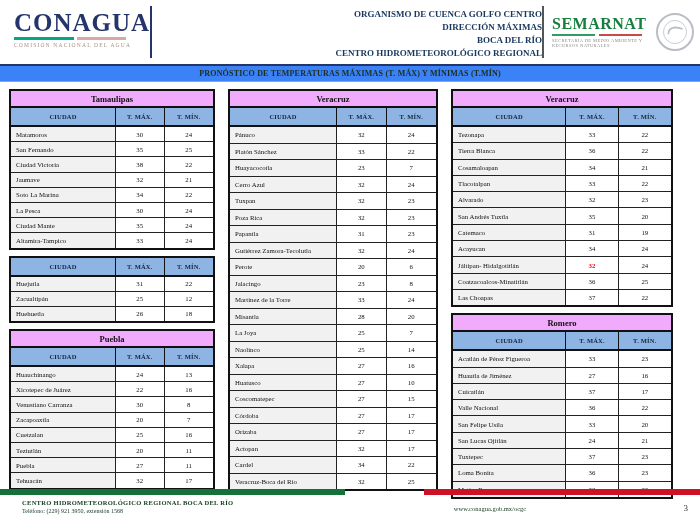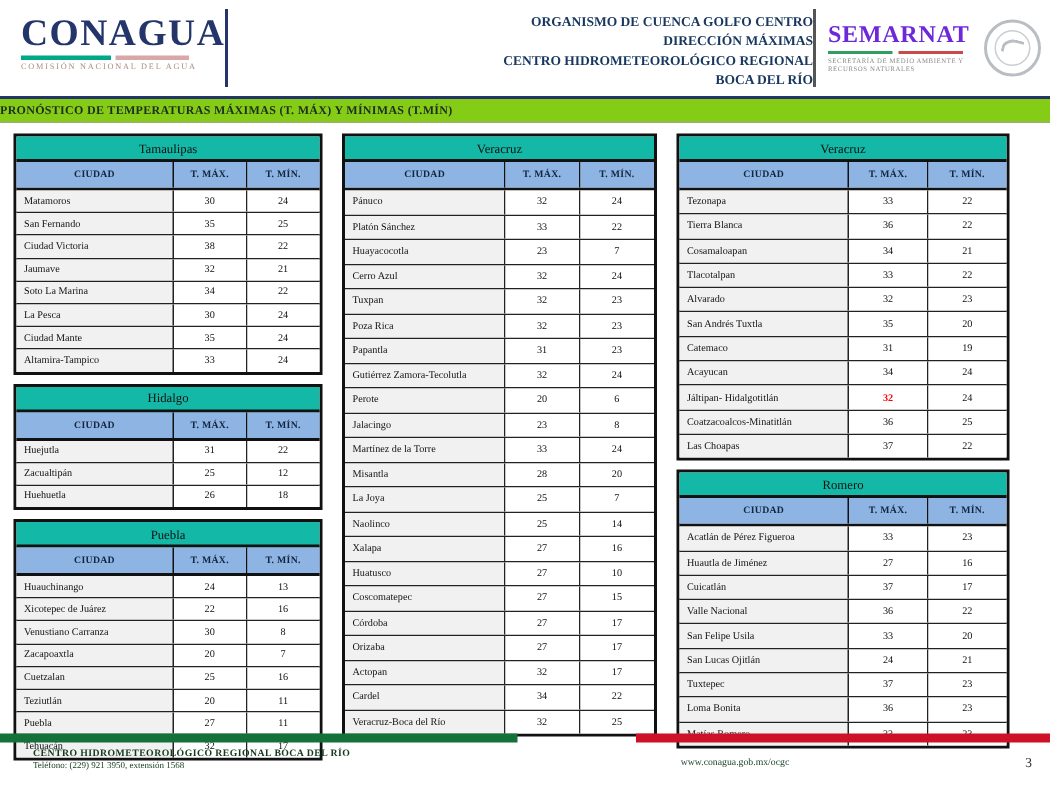--- a/index.html
+++ b/index.html
@@ -11,43 +11,43 @@
   .logo-word{font-size:25px;font-weight:bold;letter-spacing:1px;color:#24356b;line-height:1;}
   .logo-bars{display:flex;height:3px;margin:2px 0 2px 0;width:112px;}
   .logo-bars .g{background:#00a887;width:55%;}
   .logo-bars .p{background:#d8a7a7;width:45%;margin-left:3px;}
   .logo-sub{font-size:5.5px;letter-spacing:1.2px;color:#ab8f83;}
   .hdr-div{width:2px;background:#24356b;height:52px;margin:2px 10px 0 0;}
   .org{flex:1;text-align:right;padding-top:4px;}
   .org div{font-size:9px;font-weight:bold;color:#17375e;line-height:1.45;}
   .sem-block{display:flex;align-items:center;width:152px;margin-right:6px;
              border-left:2px solid #555;padding-left:8px;height:52px;margin-top:2px;box-sizing:border-box;}
-  .sem-word{font-size:16px;font-weight:bold;letter-spacing:.5px;color:#6d28d9;line-height:1;}
+  .sem-word{font-size:16px;font-weight:bold;letter-spacing:.5px;color:#15803d;line-height:1;}
   .sem-bars{display:flex;height:2px;margin:2px 0;}
   .sem-bars .g{background:#2f9e5f;width:45%;}
   .sem-bars .r{background:#c84a4a;width:45%;margin-left:4px;}
   .sem-sub{font-size:4.5px;color:#8a8a8a;letter-spacing:.4px;}
   .eagle{width:34px;height:34px;border-radius:50%;border:2px solid #b9bec4;margin-left:8px;
          position:relative;flex:none;}
   .eagle:before{content:"";position:absolute;inset:5px;border-radius:50%;border:1.5px solid #c9ced3;}
   .eagle:after{content:"";position:absolute;left:10px;top:11px;width:12px;height:8px;
         border-top:2px solid #b9bec4;border-left:2px solid #b9bec4;border-radius:70% 0 0 0;transform:rotate(14deg);}
   .hdr-rule{height:2px;background:#24356b;margin-top:0px;}
-  .banner{height:15px;background:#84cc16;border-bottom:1px solid #9ab06a;display:flex;
-          align-items:center;}
+  .banner{height:15px;background:#3b82f6;border-bottom:1px solid #9ab06a;display:flex;
+          align-items:center;justify-content:center;}
   .banner span{font-size:8px;font-weight:bold;color:#1f2d1f;letter-spacing:.2px;}
   
   .tables{display:flex;padding:7px 9px 0 9px;gap:13px;}
   .tcol{display:flex;flex-direction:column;gap:6px;}
   .tcol.c0{width:206px;}
   .tcol.c1{width:210px;}
   .tcol.c2{width:222px;}
   .ttable{border:2px solid #111;background:#fff;}
-  .state{background:#14b8a6;border-bottom:2px solid #111;text-align:center;
-         font-weight:normal;font-size:8.5px;color:#111;padding:2.5px 0;}
+  .state{background:#f0abfc;border-bottom:2px solid #111;text-align:center;
+         font-weight:bold;font-size:8.5px;color:#111;padding:2.5px 0;}
   .thead{display:grid;grid-template-columns:52% 24% 24%;border-bottom:2px solid #111;}
   .thead .hc{background:#8eb4e3;border-right:1px solid #111;display:flex;align-items:center;
              justify-content:center;font-size:6.5px;font-weight:bold;color:#12263f;
              padding:5px 0;letter-spacing:.2px;}
   .thead .hc:last-child{border-right:none;}
   .trow{display:grid;grid-template-columns:52% 24% 24%;border-bottom:1px solid #222;}
   .ttable .trow:last-child{border-bottom:none;}
   .cell{border-right:1px solid #222;display:flex;align-items:center;font-size:6.8px;color:#111;}
   .cell:last-child{border-right:none;}
   .cell.city{background:#f1f1f1;padding-left:5px;}
@@ -79,22 +79,22 @@
       <div class="logo-bars">
           <span class="g"></span>
           <span class="p"></span>
         </div>
       <div class="logo-sub">COMISIÓN NACIONAL DEL AGUA</div>
     </div>
     <div class="hdr-div"></div>
     <div class="org">
       <div>ORGANISMO DE CUENCA GOLFO CENTRO</div>
       <div>DIRECCIÓN MÁXIMAS</div>
+      <div>BOCA DEL RÍO</div>
       <div>CENTRO HIDROMETEOROLÓGICO REGIONAL</div>
-      <div>BOCA DEL RÍO</div>
     </div>
     <div class="sem-block">
       <div>
         <div class="sem-word">SEMARNAT</div>
         <div class="sem-bars">
             <span class="g"></span>
             <span class="r"></span>
           </div>
         <div class="sem-sub">SECRETARÍA DE MEDIO AMBIENTE Y RECURSOS NATURALES</div>
       </div>
@@ -152,21 +152,20 @@
             <div class="cell val">35</div>
             <div class="cell val">24</div>
           </div>
           <div class="trow">
             <div class="cell city">Altamira-Tampico</div>
             <div class="cell val">33</div>
             <div class="cell val">24</div>
           </div>
         </div>
         <div class="ttable">
-          <div class="state">Hidalgo</div>
           <div class="thead">
             <div class="hc">CIUDAD</div>
             <div class="hc">T. MÁX.</div>
             <div class="hc">T. MÍN.</div>
           </div>
           <div class="trow">
             <div class="cell city">Huejutla</div>
             <div class="cell val">31</div>
             <div class="cell val">22</div>
           </div>

